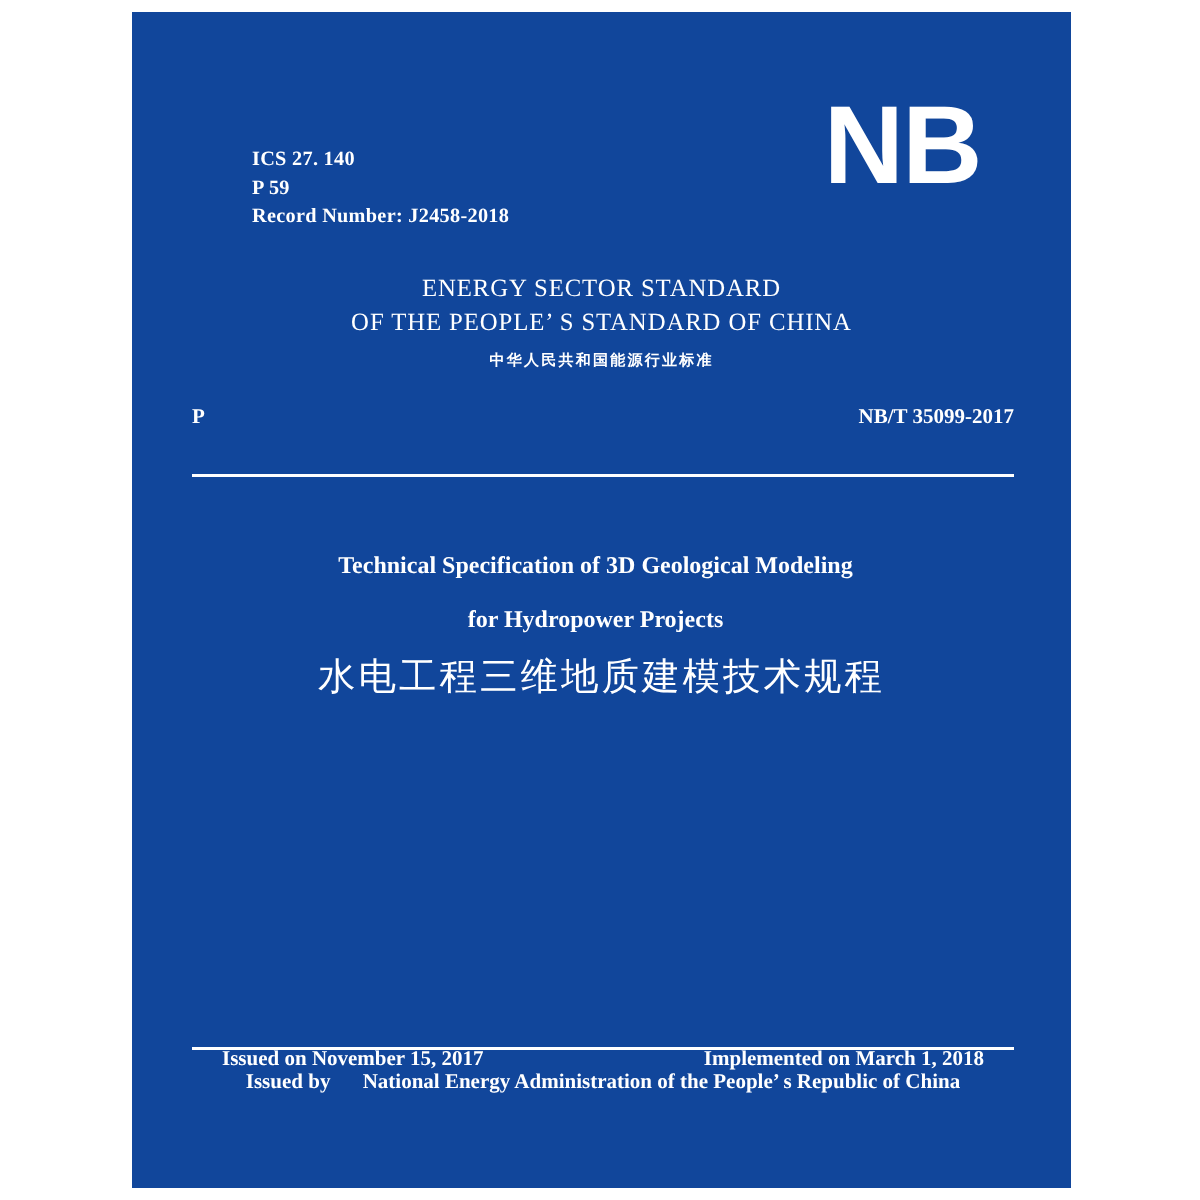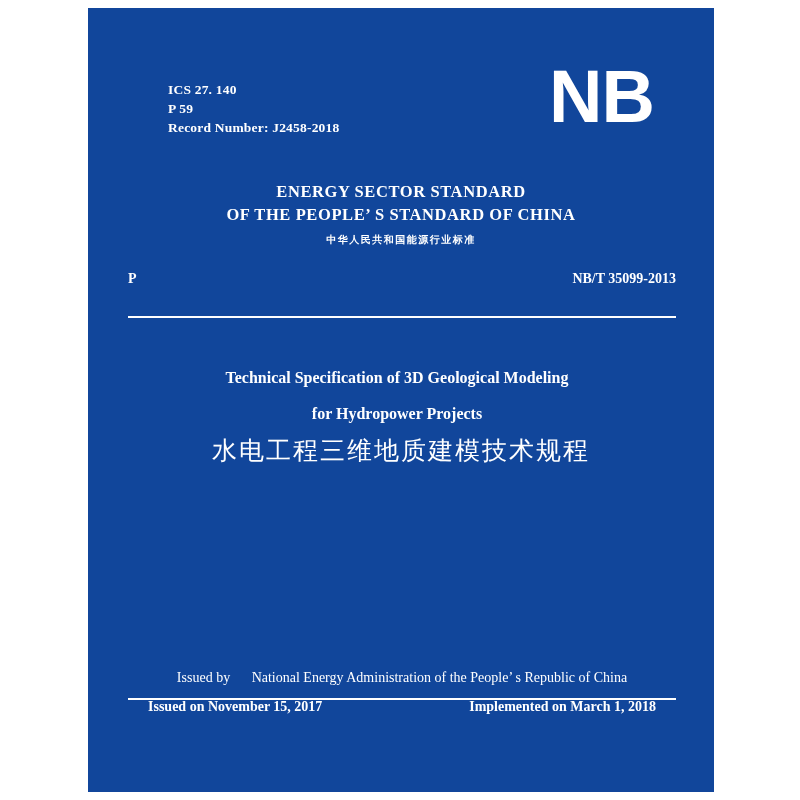--- a/index.html
+++ b/index.html
@@ -26,21 +26,21 @@
     width: 626px;
     height: 784px;
     background: #11469b;
     color: #ffffff;
     box-sizing: border-box;
   }
   
   .ident {
     position: absolute;
     left: 80px;
-    top: 72px;
+    top: 88px;
     font-family: "Liberation Serif", serif;
     font-weight: bold;
     font-size: 13.5px;
     line-height: 19px;
     letter-spacing: 0.2px;
   }
   .nb-logo {
     position: absolute;
     right: 60px;
     top: 52px;
@@ -53,21 +53,21 @@
   
   .std-block {
     position: absolute;
     left: 0;
     right: 0;
     top: 172px;
     text-align: center;
   }
   .std-line1, .std-line2 {
     font-family: "Liberation Serif", serif;
-    font-weight: bold;
+    font-weight: normal;
     font-size: 16.5px;
     line-height: 23px;
     letter-spacing: 0.6px;
   }
   .std-cn {
     margin-top: 7px;
     font-family: Liberation Serif, serif;
     font-weight: bold;
     font-size: 10px;
     letter-spacing: 1.5px;
@@ -127,24 +127,24 @@
     justify-content: space-between;
     font-family: "Liberation Serif", serif;
     font-weight: bold;
     font-size: 14px;
     margin-top: 23px;
   }
   .issuer-row {
     position: absolute;
     left: 40px;
     right: 38px;
-    top: 662px;
+    top: 706px;
     text-align: center;
     font-family: "Liberation Serif", serif;
-    font-weight: normal;
+    font-weight: bold;
     font-size: 14px;
   }
   .issuer-row .issued-by { margin-right: 18px; }
 </style>
 </head>
 <body>
 
 <div class="page">
   <div class="cover">
 
@@ -157,21 +157,21 @@
     <div class="nb-logo">NB</div>
 
     <div class="std-block">
       <div class="std-line1">ENERGY SECTOR STANDARD</div>
       <div class="std-line2">OF THE PEOPLE’ S STANDARD OF CHINA</div>
       <div class="std-cn">中华人民共和国能源行业标准</div>
     </div>
 
     <div class="code-row">
       <span>P</span>
-      <span>NB/T 35099-2013</span>
+      <span>NB/T 35099-2017</span>
     </div>
 
     <div class="rule rule-top"></div>
 
     <div class="title-en">
       <div>Technical Specification of 3D Geological Modeling</div>
       <div>for Hydropower Projects</div>
     </div>
 
     <div class="title-cn">水电工程三维地质建模技术规程</div>

